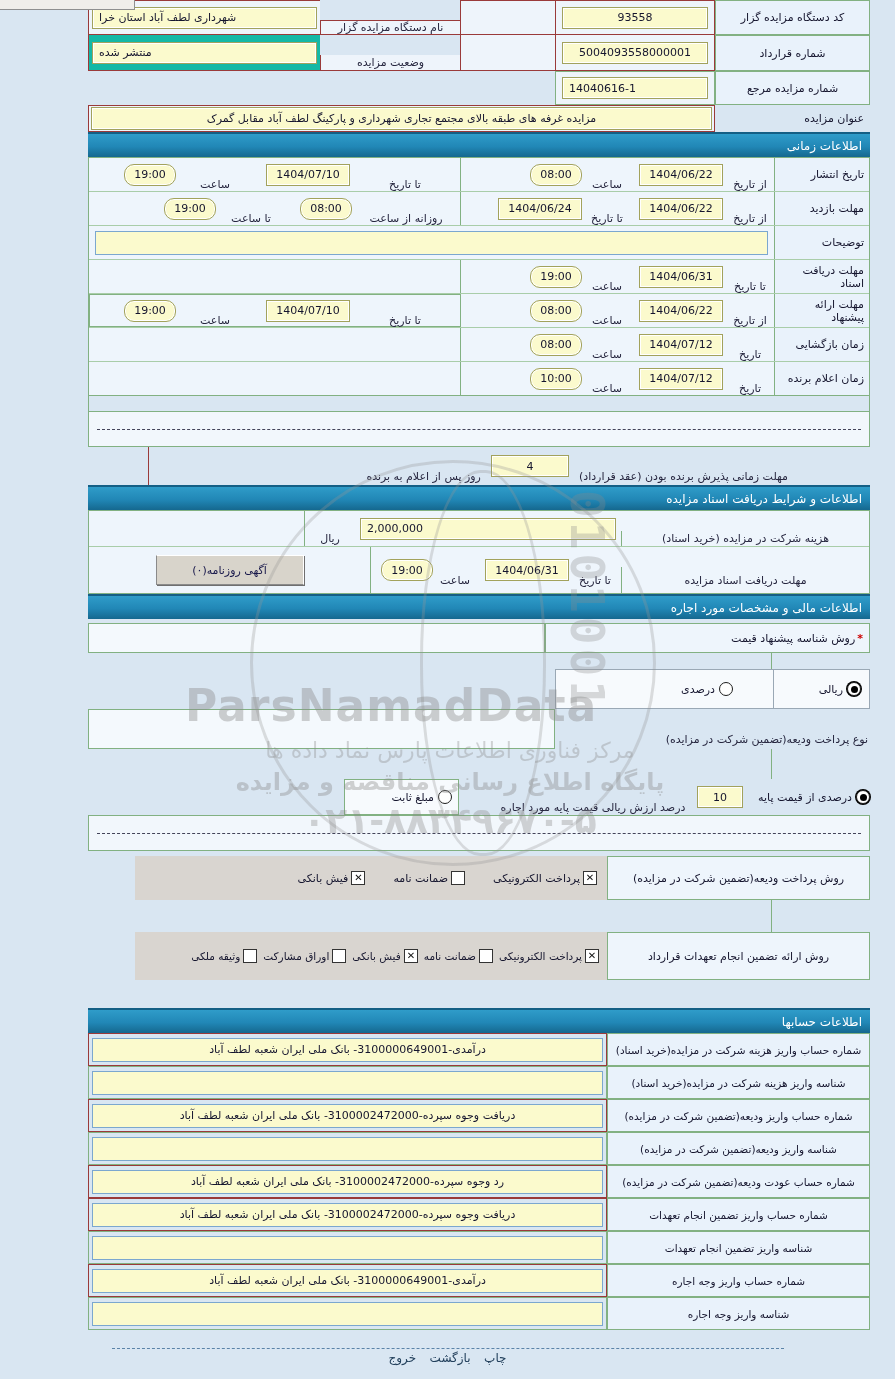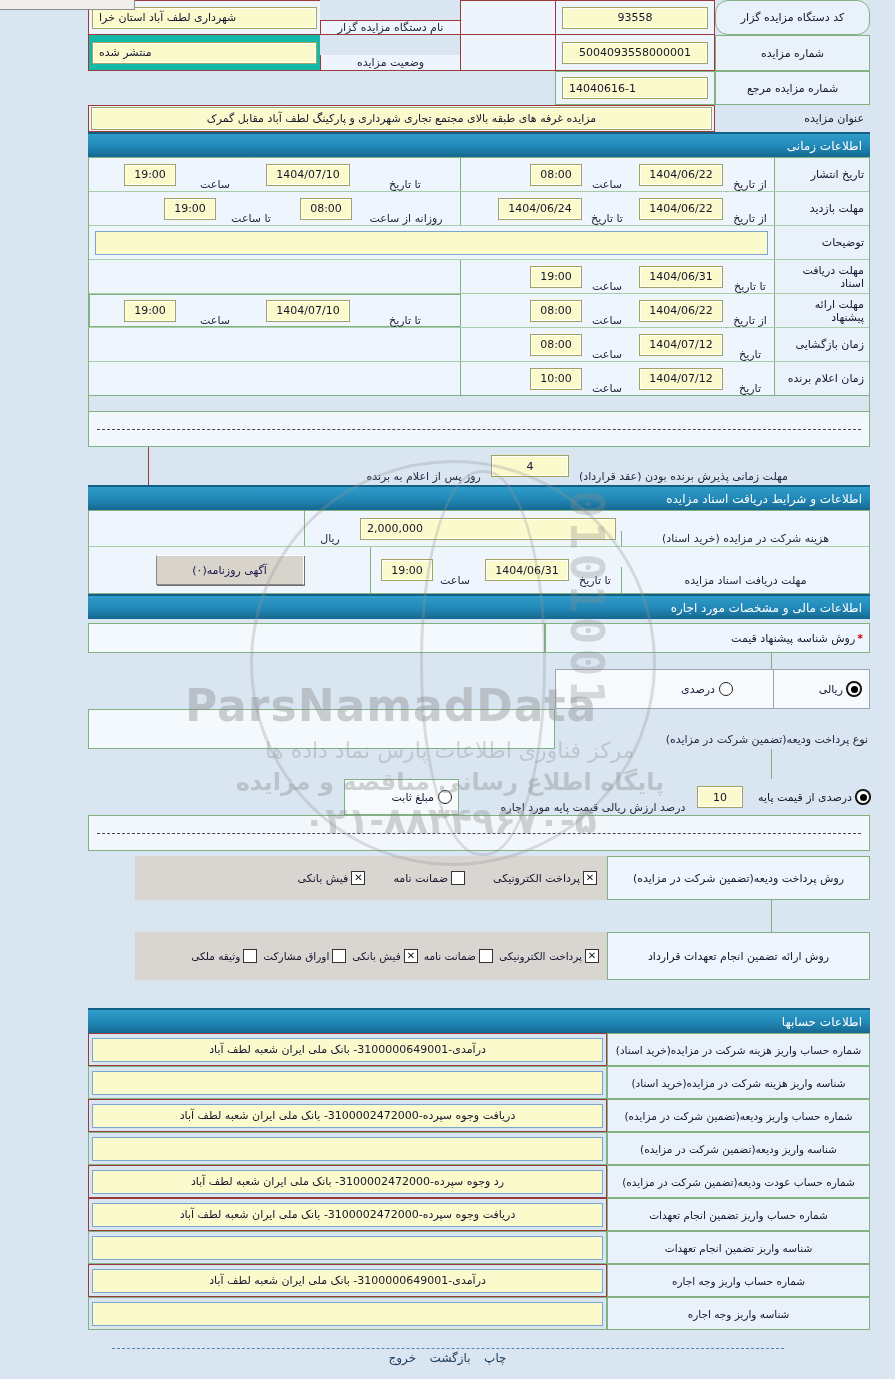--- a/index.html
+++ b/index.html
@@ -22,21 +22,21 @@
           border-top:2px solid #145f85;color:#fff;font-weight:normal;font-size:12px;
           display:flex;align-items:center;padding:0 8px;box-sizing:border-box;}
   .sub{padding:4px 4px;justify-content:center;color:#26263f;margin-top:20px;}
   .ttable{border:1px solid #82b182;background:#eef5fc;}
   .trow{display:flex;direction:rtl;height:33px;border-bottom:1px solid #a9cda9;}
   .trow:last-child{border-bottom:none;}
   .trow .rl{width:95px;background:#e9f2fb;border-left:1px solid #82b182;display:flex;align-items:center;padding:0 5px;box-sizing:border-box;}
   .trow .rsub{width:314px;border-left:1px solid #82b182;display:flex;align-items:center;direction:rtl;box-sizing:border-box;}
   .trow .lsub{flex:1;display:flex;align-items:center;direction:rtl;box-sizing:border-box;}
   .dt{width:84px;}
-  .tm{width:52px;}
+  .tm{width:52px;border-radius:10px;}
   .dashbox{background:#f2f7fc;border:1px solid #82b182;display:flex;align-items:center;box-sizing:border-box;}
   .dash{border-top:1px dashed #44445a;width:98%;margin:0 auto;height:0;}
   .radio{width:12px;height:12px;border:1px solid #1d1d1d;border-radius:50%;background:#fff;
          display:inline-flex;align-items:center;justify-content:center;flex:none;margin-left:4px;}
   .radio.sel{box-shadow:0 0 0 1px #000;}
   .radio.sel::after{content:"";width:7px;height:7px;border-radius:50%;background:#000;}
   .cb{width:12px;height:12px;border:1px solid #333;background:#fff;display:inline-flex;
       align-items:center;justify-content:center;font-size:10px;line-height:10px;flex:none;margin-left:3px;color:#111;}
   .cb.checked::after{content:"✕";}
   .greybox{background:#d9d5d0;display:flex;align-items:center;direction:rtl;box-sizing:border-box;}
@@ -67,33 +67,33 @@
 </head>
 <body>
 
 <div class="page">
 
   <div class="topleftbox"></div>
 
   <div class="content">
 
     <div class="row" style="height:35px;">
-      <div class="lblcell" style="width:155px;border-radius:13px;">کد دستگاه مزایده گزار</div>
+      <div class="lblcell" style="width:155px;">کد دستگاه مزایده گزار</div>
       <div class="cell maroon" style="width:160px;padding:4px 6px;background:#eef4fb;">
         <div class="yel center" style="width:100%;">93558</div>
       </div>
       <div class="cell maroon" style="width:95px;border-right:none;background:#eef4fb;"></div>
       <div class="cell maroon sub" style="width:140px;border-right:none;background:#eef4fb;justify-content:center;">نام دستگاه مزایده گزار</div>
       <div class="cell maroon" style="width:232px;border-right:none;padding:4px 3px;background:#eef4fb;">
         <div class="yel right" style="width:100%;">شهرداری لطف آباد استان خرا</div>
       </div>
     </div>
 
     <div class="row" style="height:36px;">
-      <div class="lblcell" style="width:155px;">شماره مزایده</div>
+      <div class="lblcell" style="width:155px;">شماره قرارداد</div>
       <div class="cell maroon" style="width:160px;padding:5px 6px;background:#eef4fb;border-top:none;">
         <div class="yel center" style="width:100%;">5004093558000001</div>
       </div>
       <div class="cell maroon" style="width:95px;border-right:none;border-top:none;background:#eef4fb;"></div>
       <div class="cell maroon sub" style="width:140px;border-right:none;border-top:none;background:#eef4fb;justify-content:center;">وضعیت مزایده</div>
       <div class="cell maroon" style="width:232px;border-right:none;border-top:none;padding:5px 3px;background:#14b8a6;">
         <div class="yel right" style="width:100%;">منتشر شده</div>
       </div>
     </div>
 

